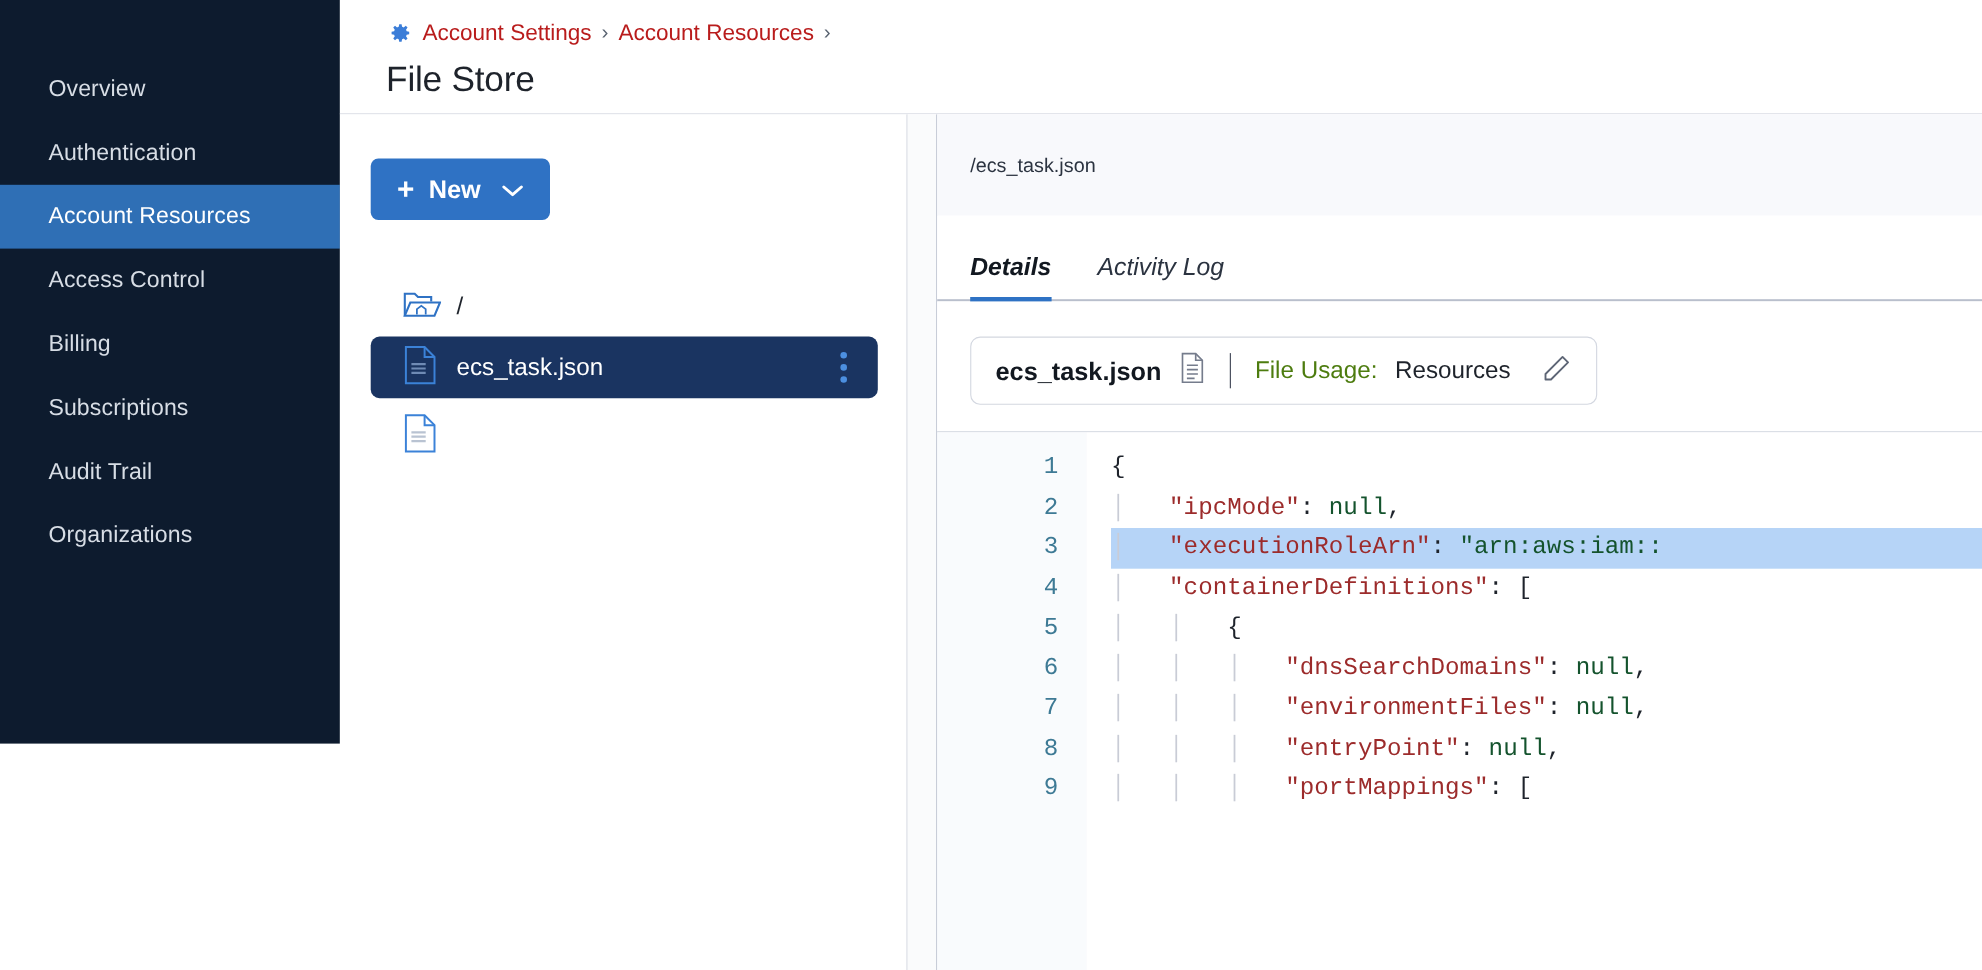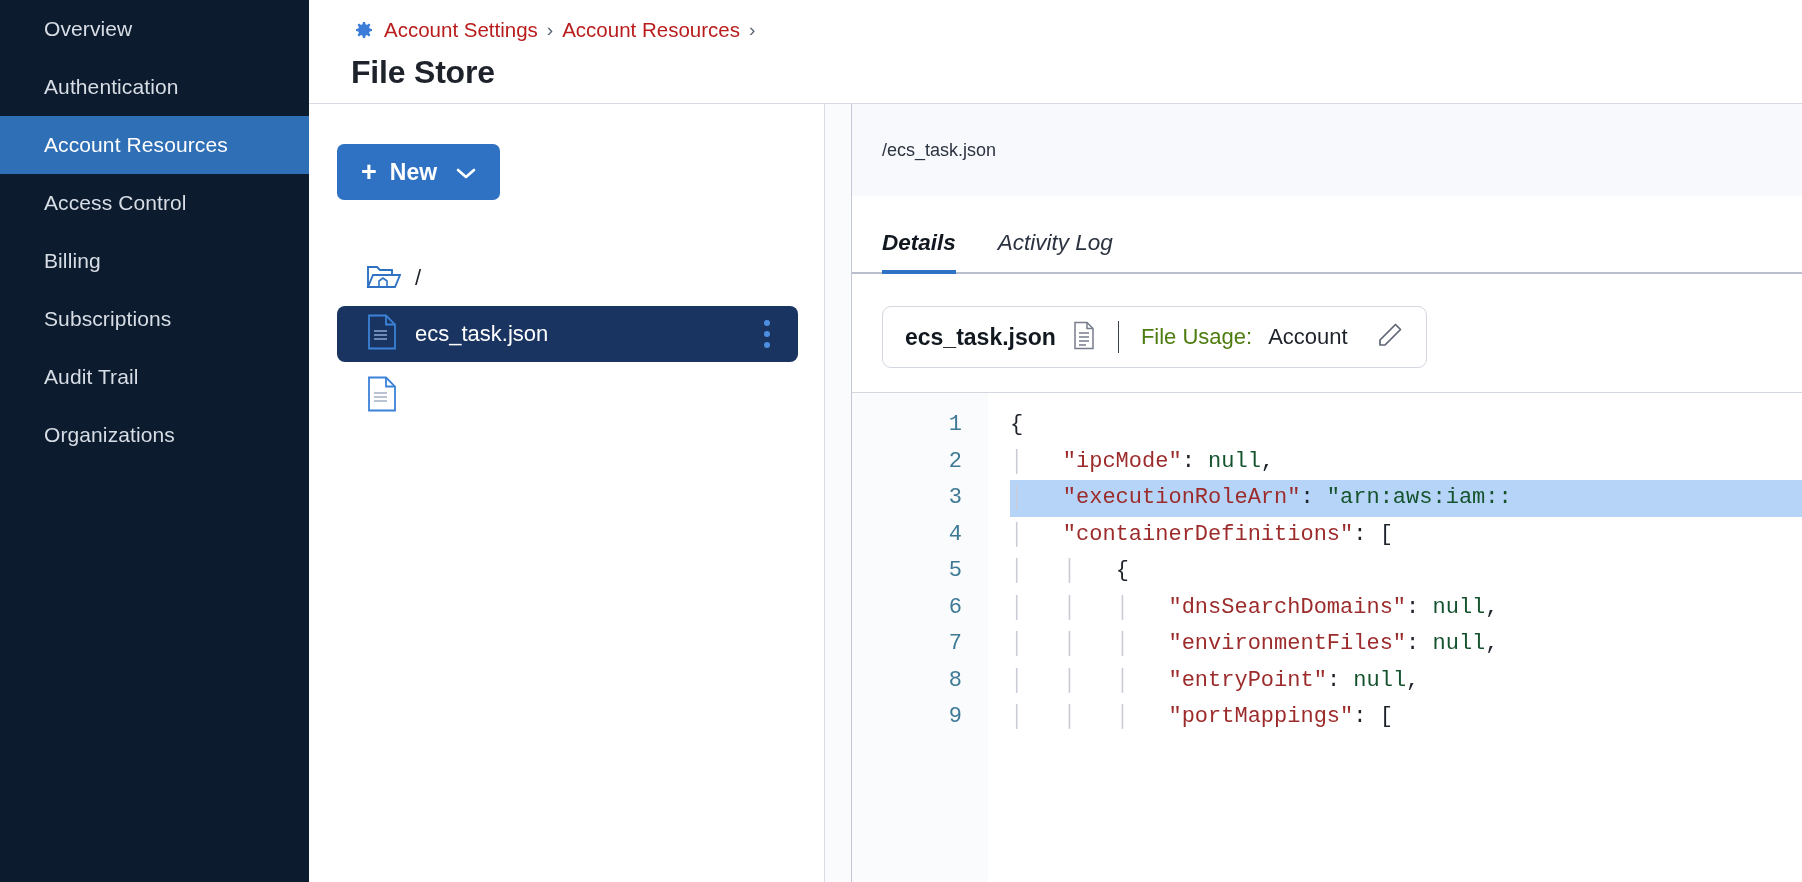--- a/index.html
+++ b/index.html
@@ -6,22 +6,23 @@
   html, body {
     width: 1802px; height: 882px;
     background: #ffffff;
     font-family: "Liberation Sans", sans-serif;
     overflow: hidden;
   }
   .app { display: flex; width: 1802px; height: 882px; }
 
   
   .sidebar {
-    width: 309px; min-width: 309px; height: 882px;
+    width: 309px; min-width: 309px; height: 676px;
     background: #0d1b2e;
+    padding-top: 52px;
     display: flex; flex-direction: column;
     gap: 0px;
   }
   .nav-item {
     height: 58px;
     display: flex; align-items: center;
     padding-left: 44px;
     color: #d7dde5;
     font-size: 21px;
     letter-spacing: .1px;
@@ -46,21 +47,21 @@
   }
   .breadcrumb {
     display: flex; align-items: center; gap: 9px;
     height: 40px;
     font-size: 20.5px;
   }
   .gear-icon { width: 24px; height: 24px; display:inline-block; }
   .crumb-link { color: #b91c1c; cursor: pointer; }
   .crumb-sep { color: #5a6472; font-size: 19px; }
   .page-title {
-    font-size: 32px; font-weight: bold; color: #1e232b;
+    font-size: 32px; font-weight: normal; color: #1e232b;
     margin-top: 4px; letter-spacing: -.2px;
   }
 
   .content { flex: 1; display: flex; min-height: 0; }
 
   
   .tree-panel {
     width: 516px; min-width: 516px;
     border-right: 1px solid #d8dbe3;
     padding: 40px 26px 0 28px;
@@ -292,21 +293,21 @@
               <span class="usage-name">ecs_task.json</span>
               <span>
                 <svg width="24" height="29" viewBox="0 0 24 29" fill="none" stroke="#757c8c" stroke-width="1.5">
                   <path d="M3 1.5h12l6 6v20H3z"></path>
                     <path d="M15 1.5v6h6"></path>
                   <path d="M7 12h10M7 16h10M7 20h10M7 24h7"></path>
                 </svg>
               </span>
               <span class="usage-divider"></span>
               <span class="usage-label">File Usage:</span>
-              <span class="usage-value">Account</span>
+              <span class="usage-value">Resources</span>
               <span class="pencil-icon">
                 <svg width="28" height="28" viewBox="0 0 28 28" fill="none" stroke="#5d6575" stroke-width="1.7" stroke-linejoin="round">
                   <path d="M19.5 3.5l5 5L9 24H4v-5z"></path>
                 </svg>
               </span>
             </div>
           </div>
 
           <div class="code-area">
             <div class="gutter" id="gutter">

